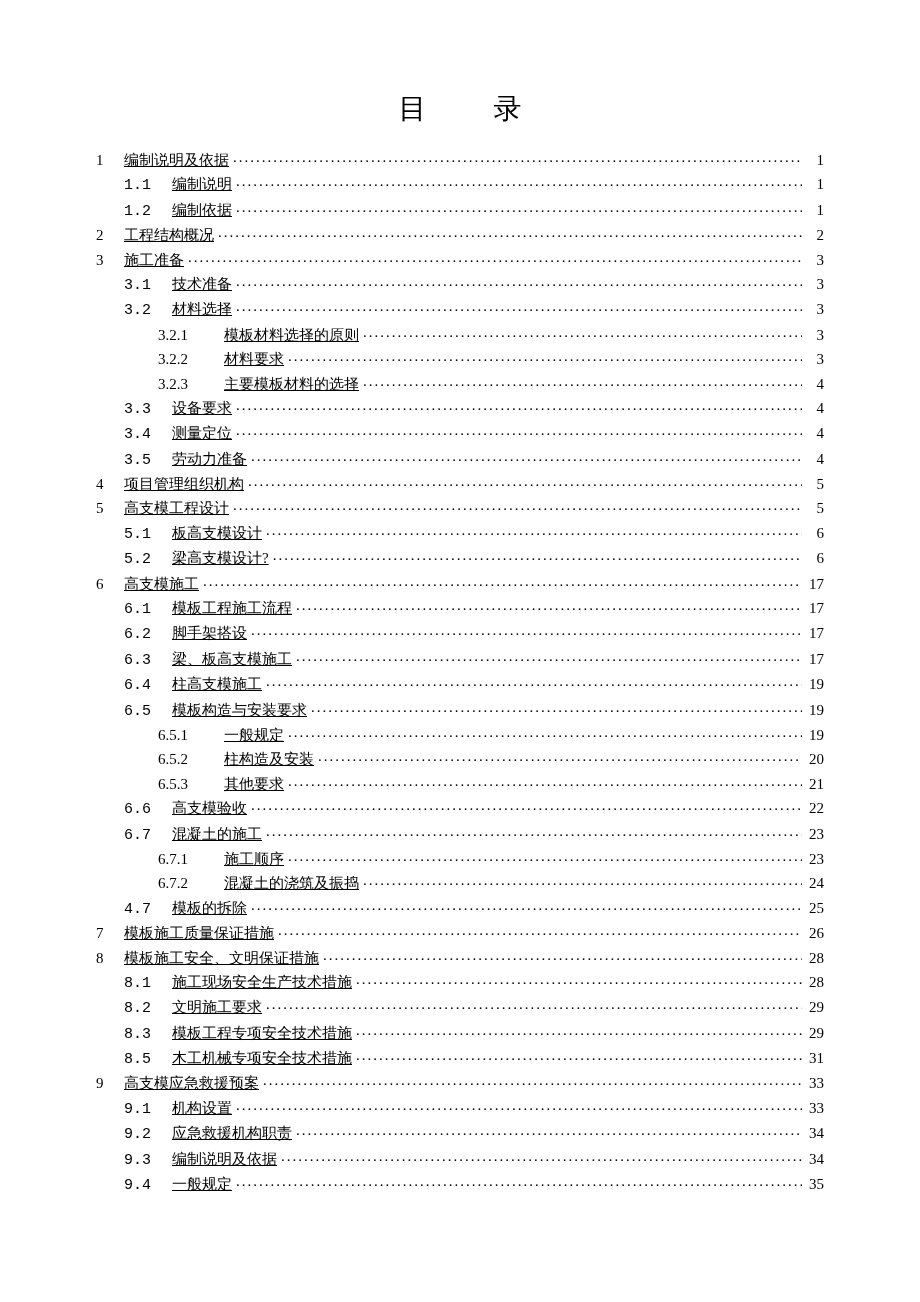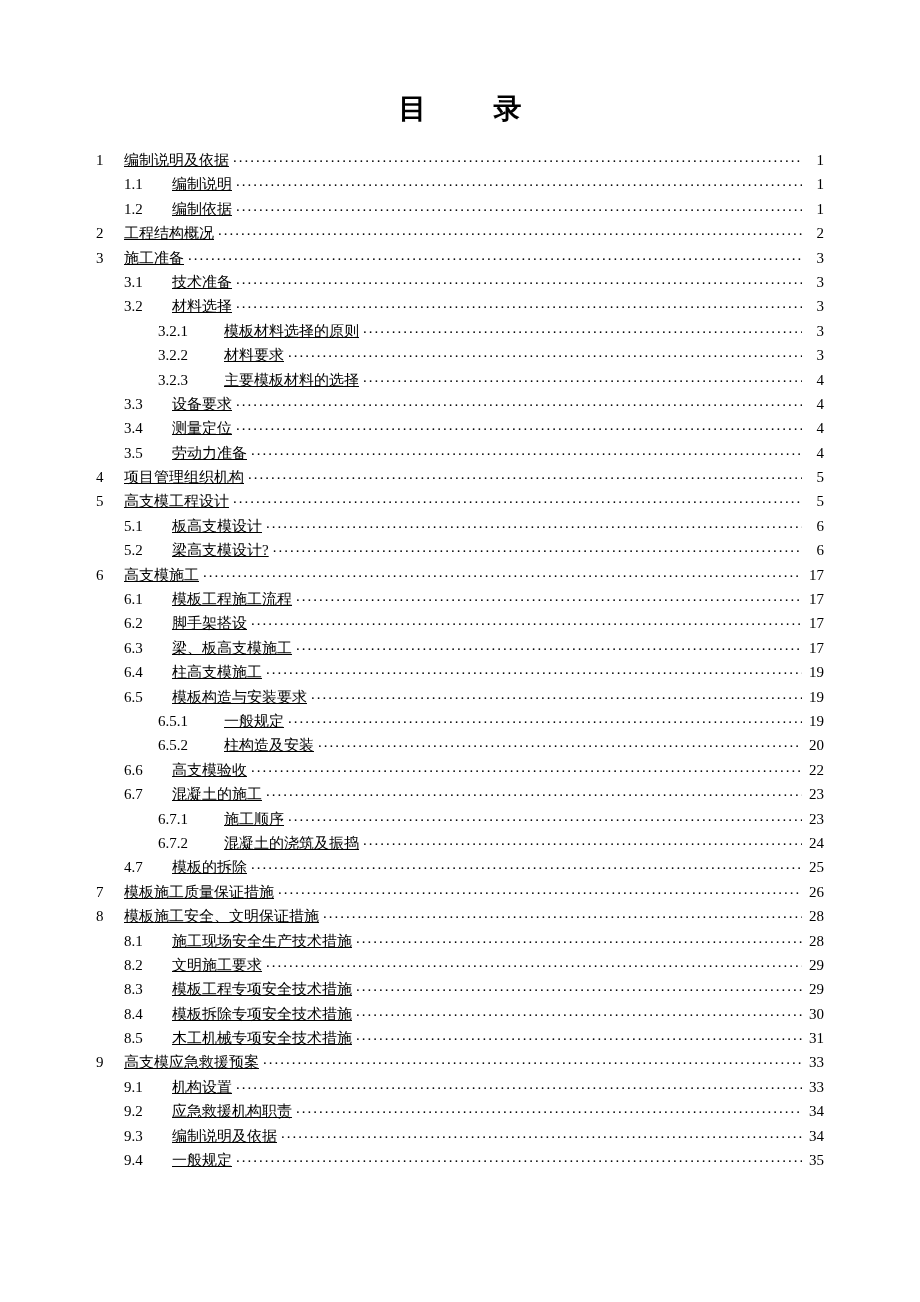--- a/index.html
+++ b/index.html
@@ -7,21 +7,21 @@
       background: #ffffff;
       width: 920px;
       height: 1302px;
       font-family: "SimSun", "宋体", serif;
       color: #000;
       padding: 90px 96px 60px 96px;
     }
     .title {
       text-align: center;
       font-size: 28px;
-      font-weight: bold;
+      font-weight: normal;
       letter-spacing: 30px;
       margin-bottom: 22px;
       padding-left: 30px;
     }
     .toc-list {
       font-size: 15px;
       line-height: 1.0;
     }
     .toc-row {
       display: flex;
@@ -34,21 +34,21 @@
       width: 28px;
       flex-shrink: 0;
     }
     .toc-row.level1 { padding-left: 0; }
     .toc-row.level2 { padding-left: 28px; }
     .toc-row.level3 { padding-left: 62px; }
     .toc-row .sec-num {
       display: inline-block;
       flex-shrink: 0;
     }
-    .toc-row.level2 .sec-num { width: 48px; }
+    .toc-row.level2 .sec-num { width: 48px; font-family: Liberation Mono, monospace; }
     .toc-row.level3 .sec-num { width: 66px; font-family: Liberation Serif, serif; }
     .toc-row .label {
       flex-shrink: 0;
       text-decoration: underline;
     }
     .toc-row .leader {
       flex: 1;
       overflow: hidden;
       margin-left: 4px;
       margin-right: 2px;
@@ -218,20 +218,26 @@
       <span class="label">一般规定</span>
       <span class="leader"></span>
       <span class="page">19</span>
     </div>
     <div class="toc-row level3">
       <span class="sec-num">6.5.2</span>
       <span class="label">柱构造及安装</span>
       <span class="leader"></span>
       <span class="page">20</span>
     </div>
+    <div class="toc-row level3">
+      <span class="sec-num">6.5.3</span>
+      <span class="label">其他要求</span>
+      <span class="leader"></span>
+      <span class="page">21</span>
+    </div>
     <div class="toc-row level2">
       <span class="sec-num">6.6</span>
       <span class="label">高支模验收</span>
       <span class="leader"></span>
       <span class="page">22</span>
     </div>
     <div class="toc-row level2">
       <span class="sec-num">6.7</span>
       <span class="label">混凝土的施工</span>
       <span class="leader"></span>
@@ -277,26 +283,20 @@
       <span class="sec-num">8.2</span>
       <span class="label">文明施工要求</span>
       <span class="leader"></span>
       <span class="page">29</span>
     </div>
     <div class="toc-row level2">
       <span class="sec-num">8.3</span>
       <span class="label">模板工程专项安全技术措施</span>
       <span class="leader"></span>
       <span class="page">29</span>
-    </div>
-    <div class="toc-row level2">
-      <span class="sec-num">8.4</span>
-      <span class="label">模板拆除专项安全技术措施</span>
-      <span class="leader"></span>
-      <span class="page">30</span>
     </div>
     <div class="toc-row level2">
       <span class="sec-num">8.5</span>
       <span class="label">木工机械专项安全技术措施</span>
       <span class="leader"></span>
       <span class="page">31</span>
     </div>
     <div class="toc-row level1">
       <span class="chapter-num">9</span>
       <span class="label">高支模应急救援预案</span>

